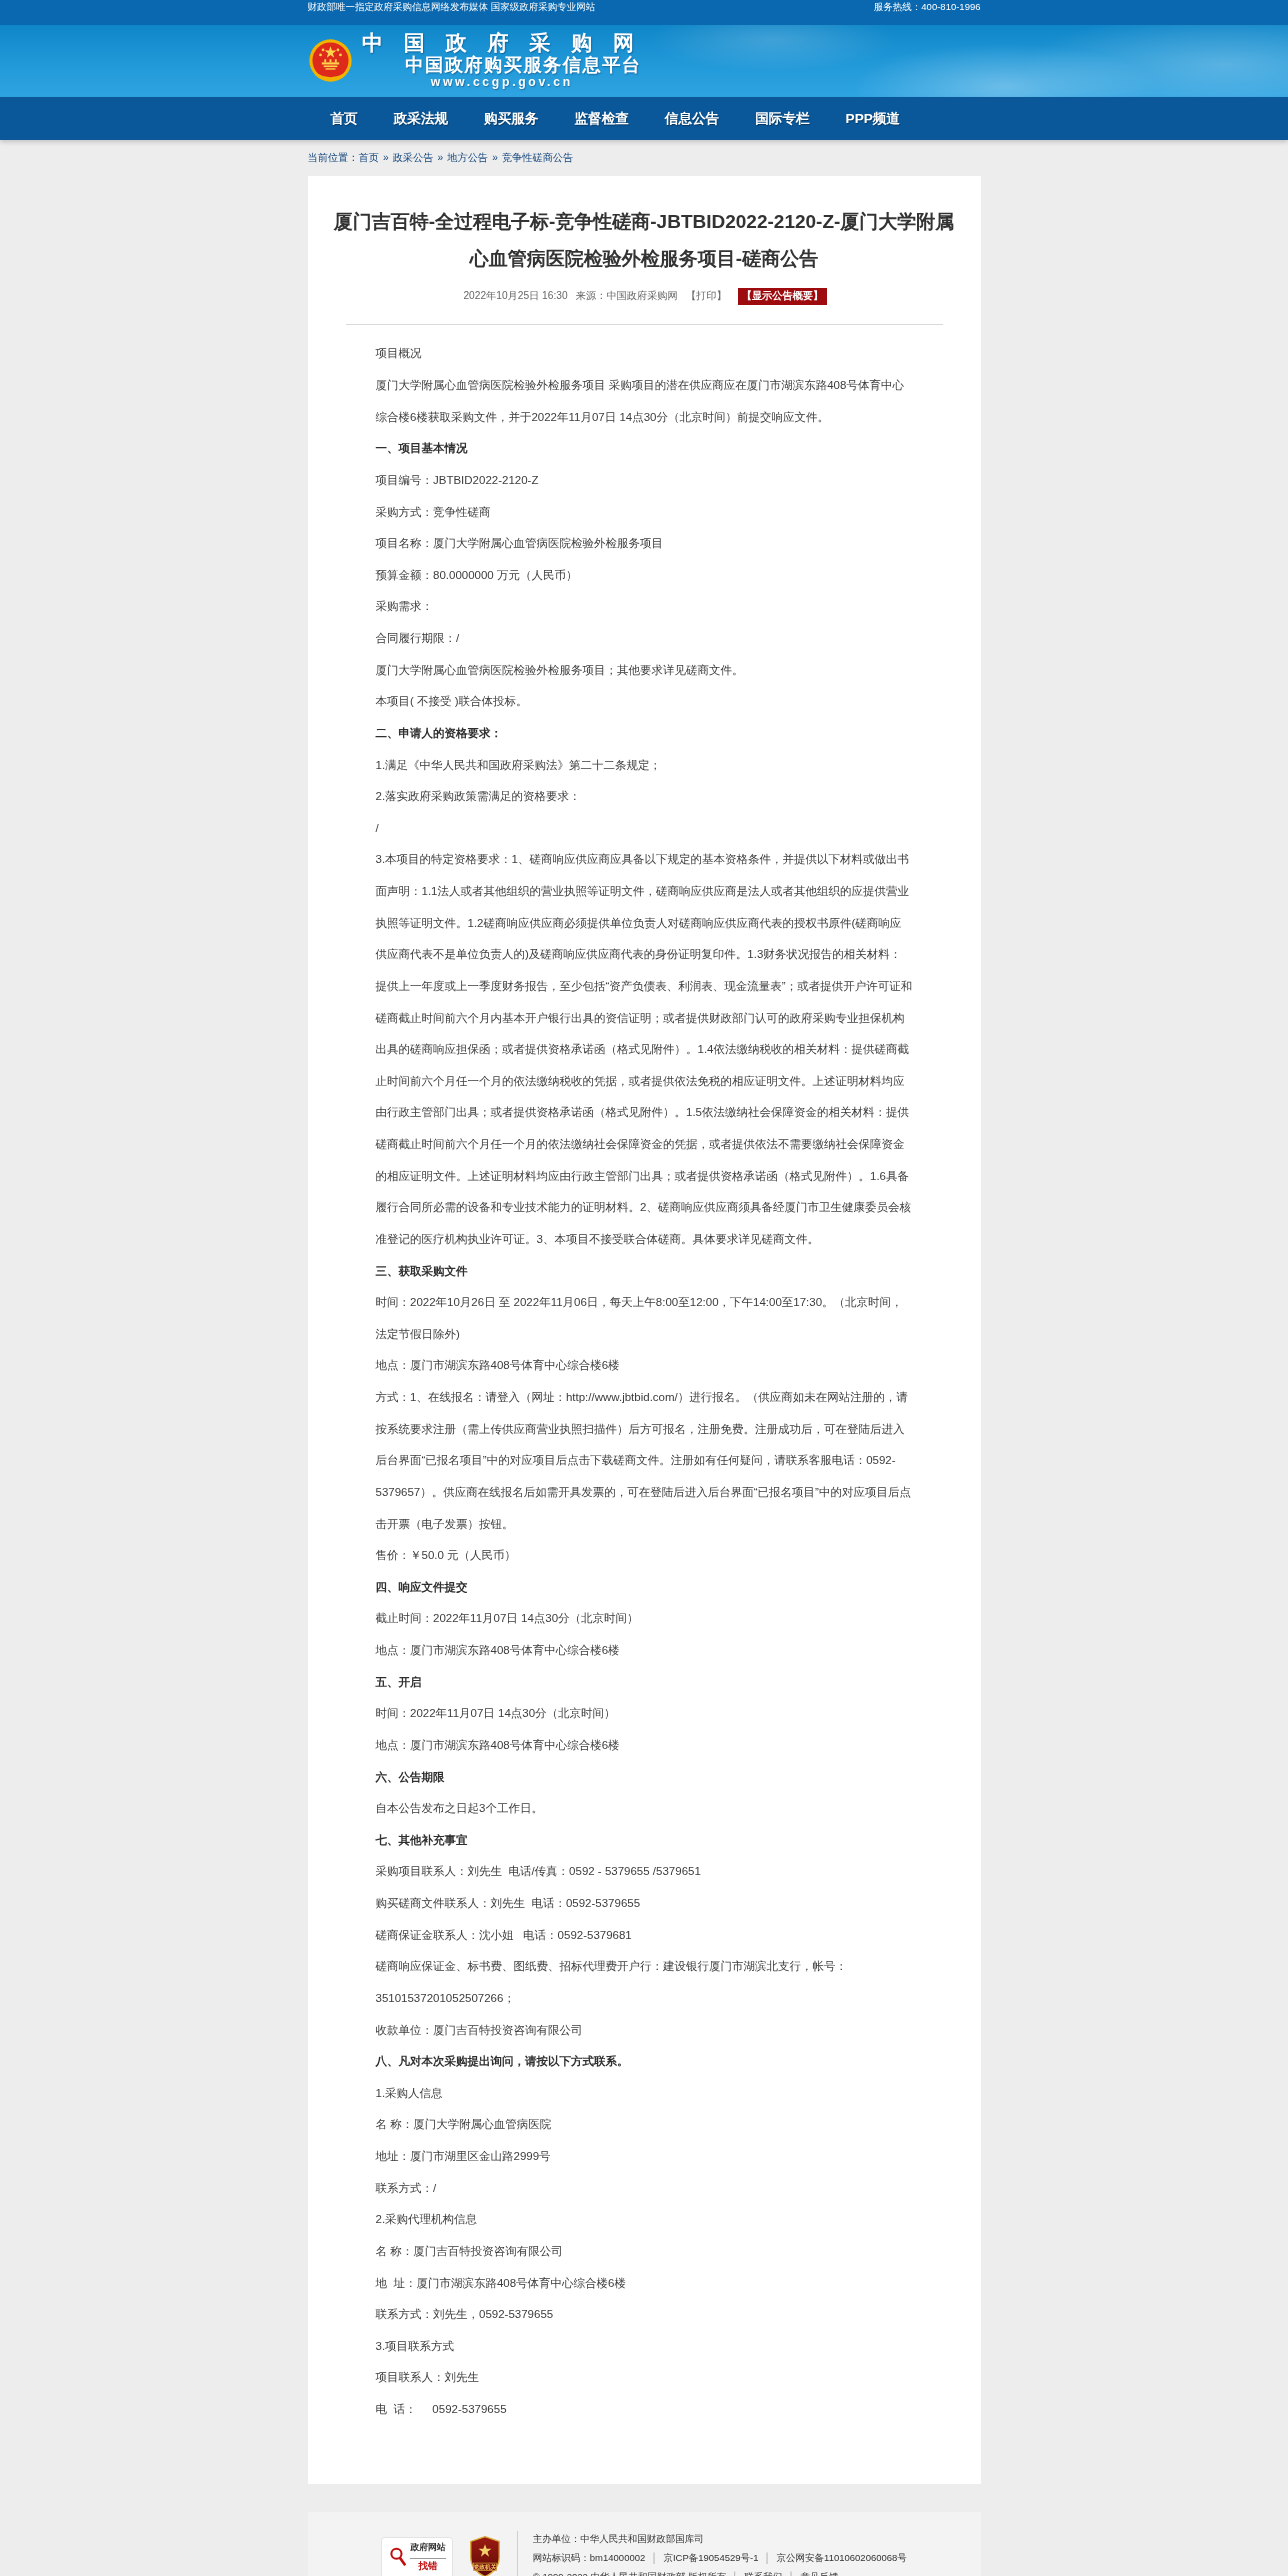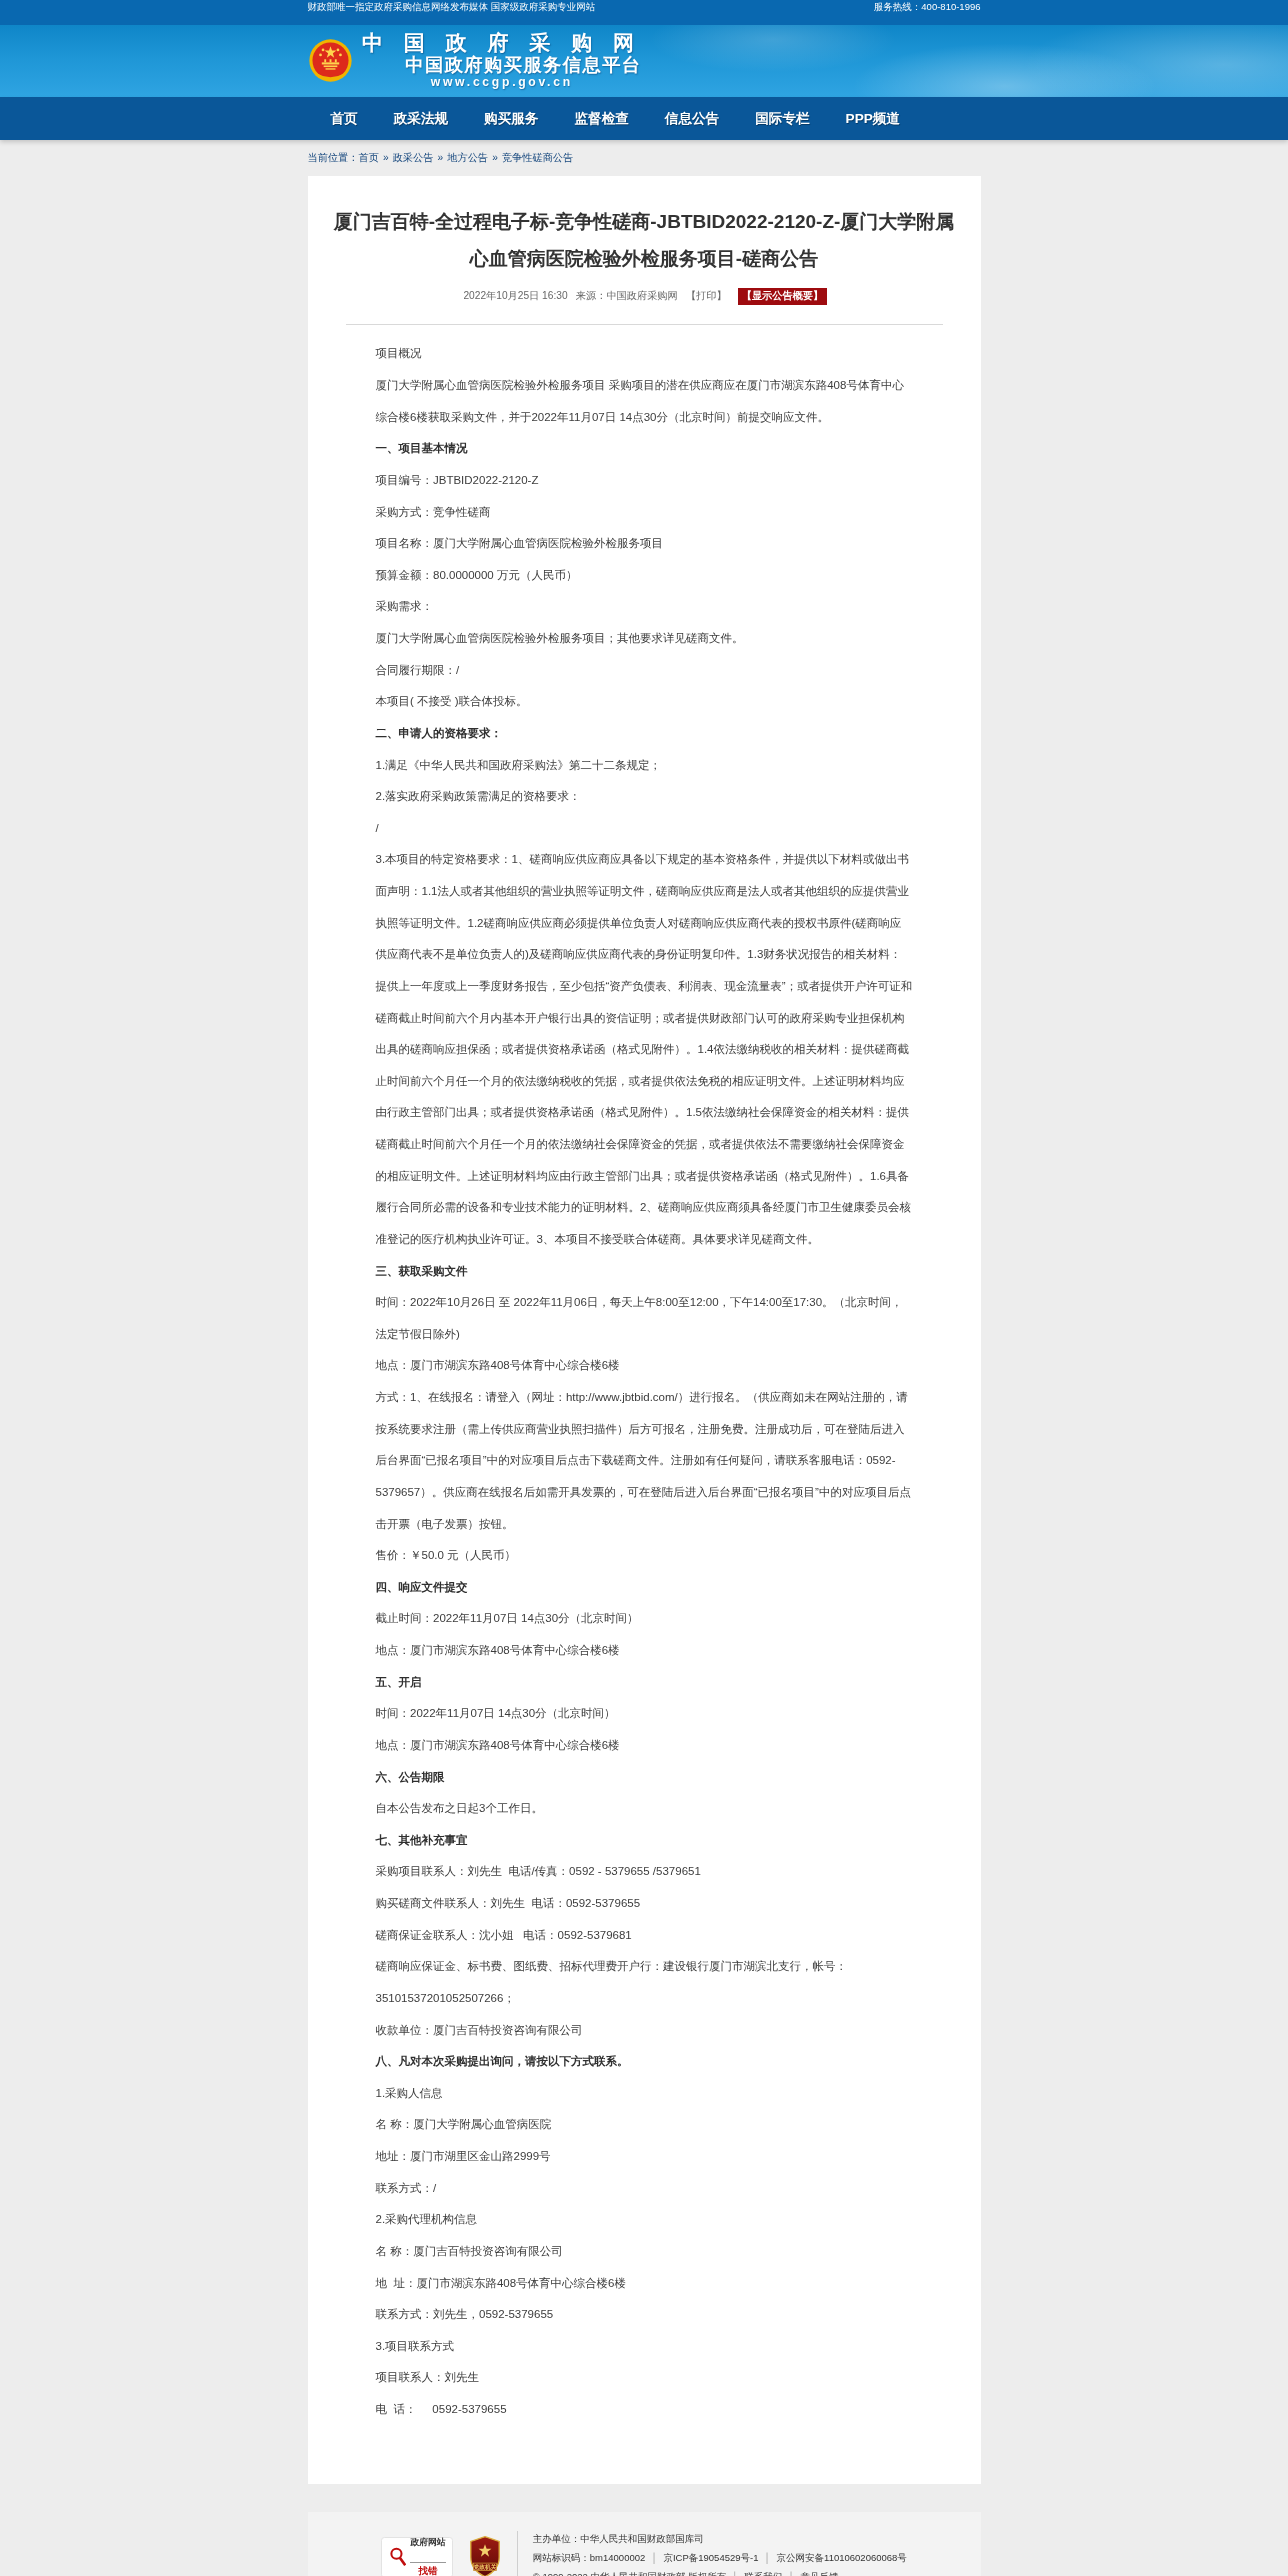--- a/index.html
+++ b/index.html
@@ -66,21 +66,21 @@
   .article-body p.bold { font-weight:bold; color:#2f2f2f; }
 
   
   .footer-band { margin-top:28.5px; background:var(--footer_bg,#f3f3f3); padding:16.3px 0 15px 0; min-height:76px; }
   .footer-inner { display:flex; align-items:center; justify-content:center; gap:15px; }
   .badge-zhaocuo {
     width:72px; height:41px; background:#fff; border:0.7px solid #e3e3e3; border-radius:3.4px;
     display:flex; align-items:center; justify-content:center; gap:4.1px; cursor:pointer;
   }
   .zc-text { display:flex; flex-direction:column; align-items:center; line-height:1.25; }
-  .zc-top { font-size:8.8px; font-weight:bold; color:#333; border-bottom:0.7px solid #999; padding-bottom:14px; }
+  .zc-top { font-size:8.8px; font-weight:bold; color:#333; border-bottom:0.7px solid #999; padding-bottom:5px; }
   .zc-bottom { font-size:9.5px; font-weight:bold; color:#c00d0d; margin-top:1.4px; }
   .badge-party { cursor:pointer; display:block; }
   .footer-vr { width:0.7px; height:53px; background:#cfcfcf; }
   .footer-text { font-size:9.5px; color:#333; line-height:2.0; }
   .footer-text .sep { color:#9a9a9a; margin:0 6.1px; }
   .footer-text a { color:#333; text-decoration:none; cursor:pointer; }
 </style>
 </head>
 <body>
 
@@ -149,22 +149,22 @@
     <hr class="divider">
     <div class="article-body">
         <p>项目概况</p>
         <p>厦门大学附属心血管病医院检验外检服务项目 采购项目的潜在供应商应在厦门市湖滨东路408号体育中心综合楼6楼获取采购文件，并于2022年11月07日 14点30分（北京时间）前提交响应文件。</p>
         <p class="bold">一、项目基本情况</p>
         <p>项目编号：JBTBID2022-2120-Z</p>
         <p>采购方式：竞争性磋商</p>
         <p>项目名称：厦门大学附属心血管病医院检验外检服务项目</p>
         <p>预算金额：80.0000000 万元（人民币）</p>
         <p>采购需求：</p>
+        <p>合同履行期限：/</p>
         <p>厦门大学附属心血管病医院检验外检服务项目；其他要求详见磋商文件。</p>
-        <p>合同履行期限：/</p>
         <p>本项目( 不接受 )联合体投标。</p>
         <p class="bold">二、申请人的资格要求：</p>
         <p>1.满足《中华人民共和国政府采购法》第二十二条规定；</p>
         <p>2.落实政府采购政策需满足的资格要求：</p>
         <p>/</p>
         <p>3.本项目的特定资格要求：1、磋商响应供应商应具备以下规定的基本资格条件，并提供以下材料或做出书面声明：1.1法人或者其他组织的营业执照等证明文件，磋商响应供应商是法人或者其他组织的应提供营业执照等证明文件。1.2磋商响应供应商必须提供单位负责人对磋商响应供应商代表的授权书原件(磋商响应供应商代表不是单位负责人的)及磋商响应供应商代表的身份证明复印件。1.3财务状况报告的相关材料：提供上一年度或上一季度财务报告，至少包括“资产负债表、利润表、现金流量表”；或者提供开户许可证和磋商截止时间前六个月内基本开户银行出具的资信证明；或者提供财政部门认可的政府采购专业担保机构出具的磋商响应担保函；或者提供资格承诺函（格式见附件）。1.4依法缴纳税收的相关材料：提供磋商截止时间前六个月任一个月的依法缴纳税收的凭据，或者提供依法免税的相应证明文件。上述证明材料均应由行政主管部门出具；或者提供资格承诺函（格式见附件）。1.5依法缴纳社会保障资金的相关材料：提供磋商截止时间前六个月任一个月的依法缴纳社会保障资金的凭据，或者提供依法不需要缴纳社会保障资金的相应证明文件。上述证明材料均应由行政主管部门出具；或者提供资格承诺函（格式见附件）。1.6具备履行合同所必需的设备和专业技术能力的证明材料。2、磋商响应供应商须具备经厦门市卫生健康委员会核准登记的医疗机构执业许可证。3、本项目不接受联合体磋商。具体要求详见磋商文件。</p>
         <p class="bold">三、获取采购文件</p>
         <p>时间：2022年10月26日 至 2022年11月06日，每天上午8:00至12:00，下午14:00至17:30。（北京时间，法定节假日除外)</p>
         <p>地点：厦门市湖滨东路408号体育中心综合楼6楼</p>
         <p>方式：1、在线报名：请登入（网址：http://www.jbtbid.com/）进行报名。（供应商如未在网站注册的，请按系统要求注册（需上传供应商营业执照扫描件）后方可报名，注册免费。注册成功后，可在登陆后进入后台界面“已报名项目”中的对应项目后点击下载磋商文件。注册如有任何疑问，请联系客服电话：0592-5379657）。供应商在线报名后如需开具发票的，可在登陆后进入后台界面“已报名项目”中的对应项目后点击开票（电子发票）按钮。</p>

